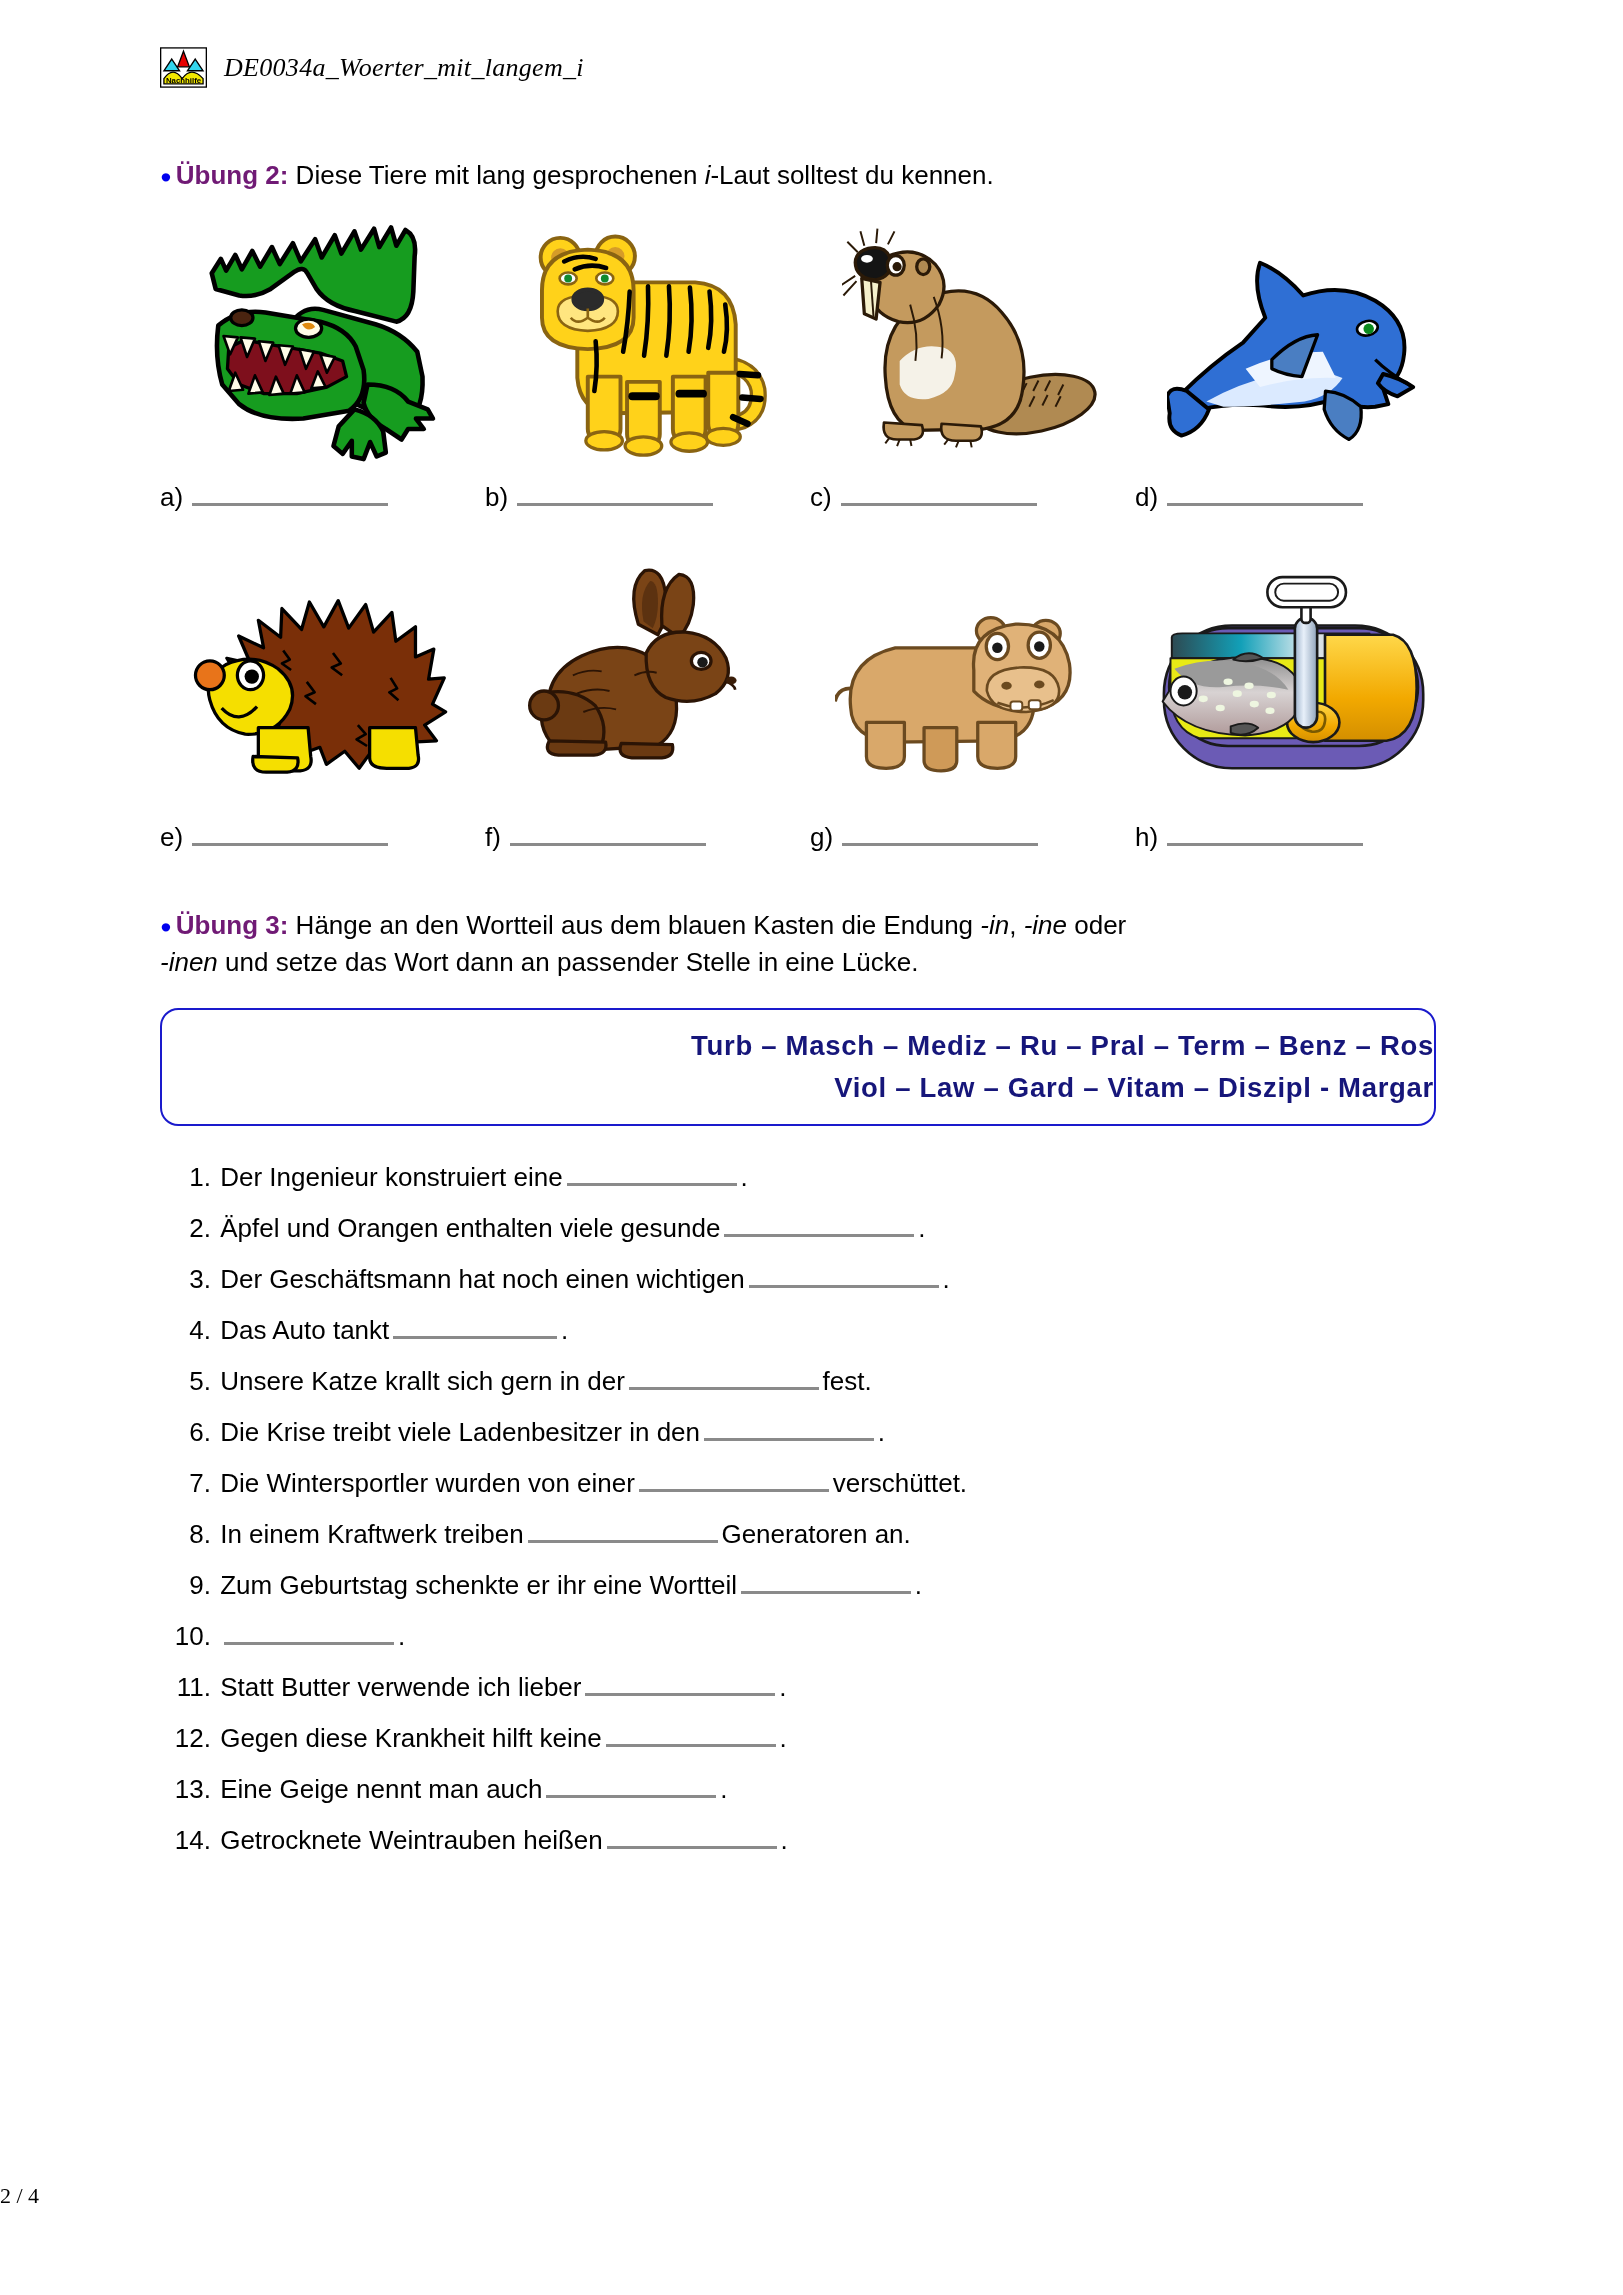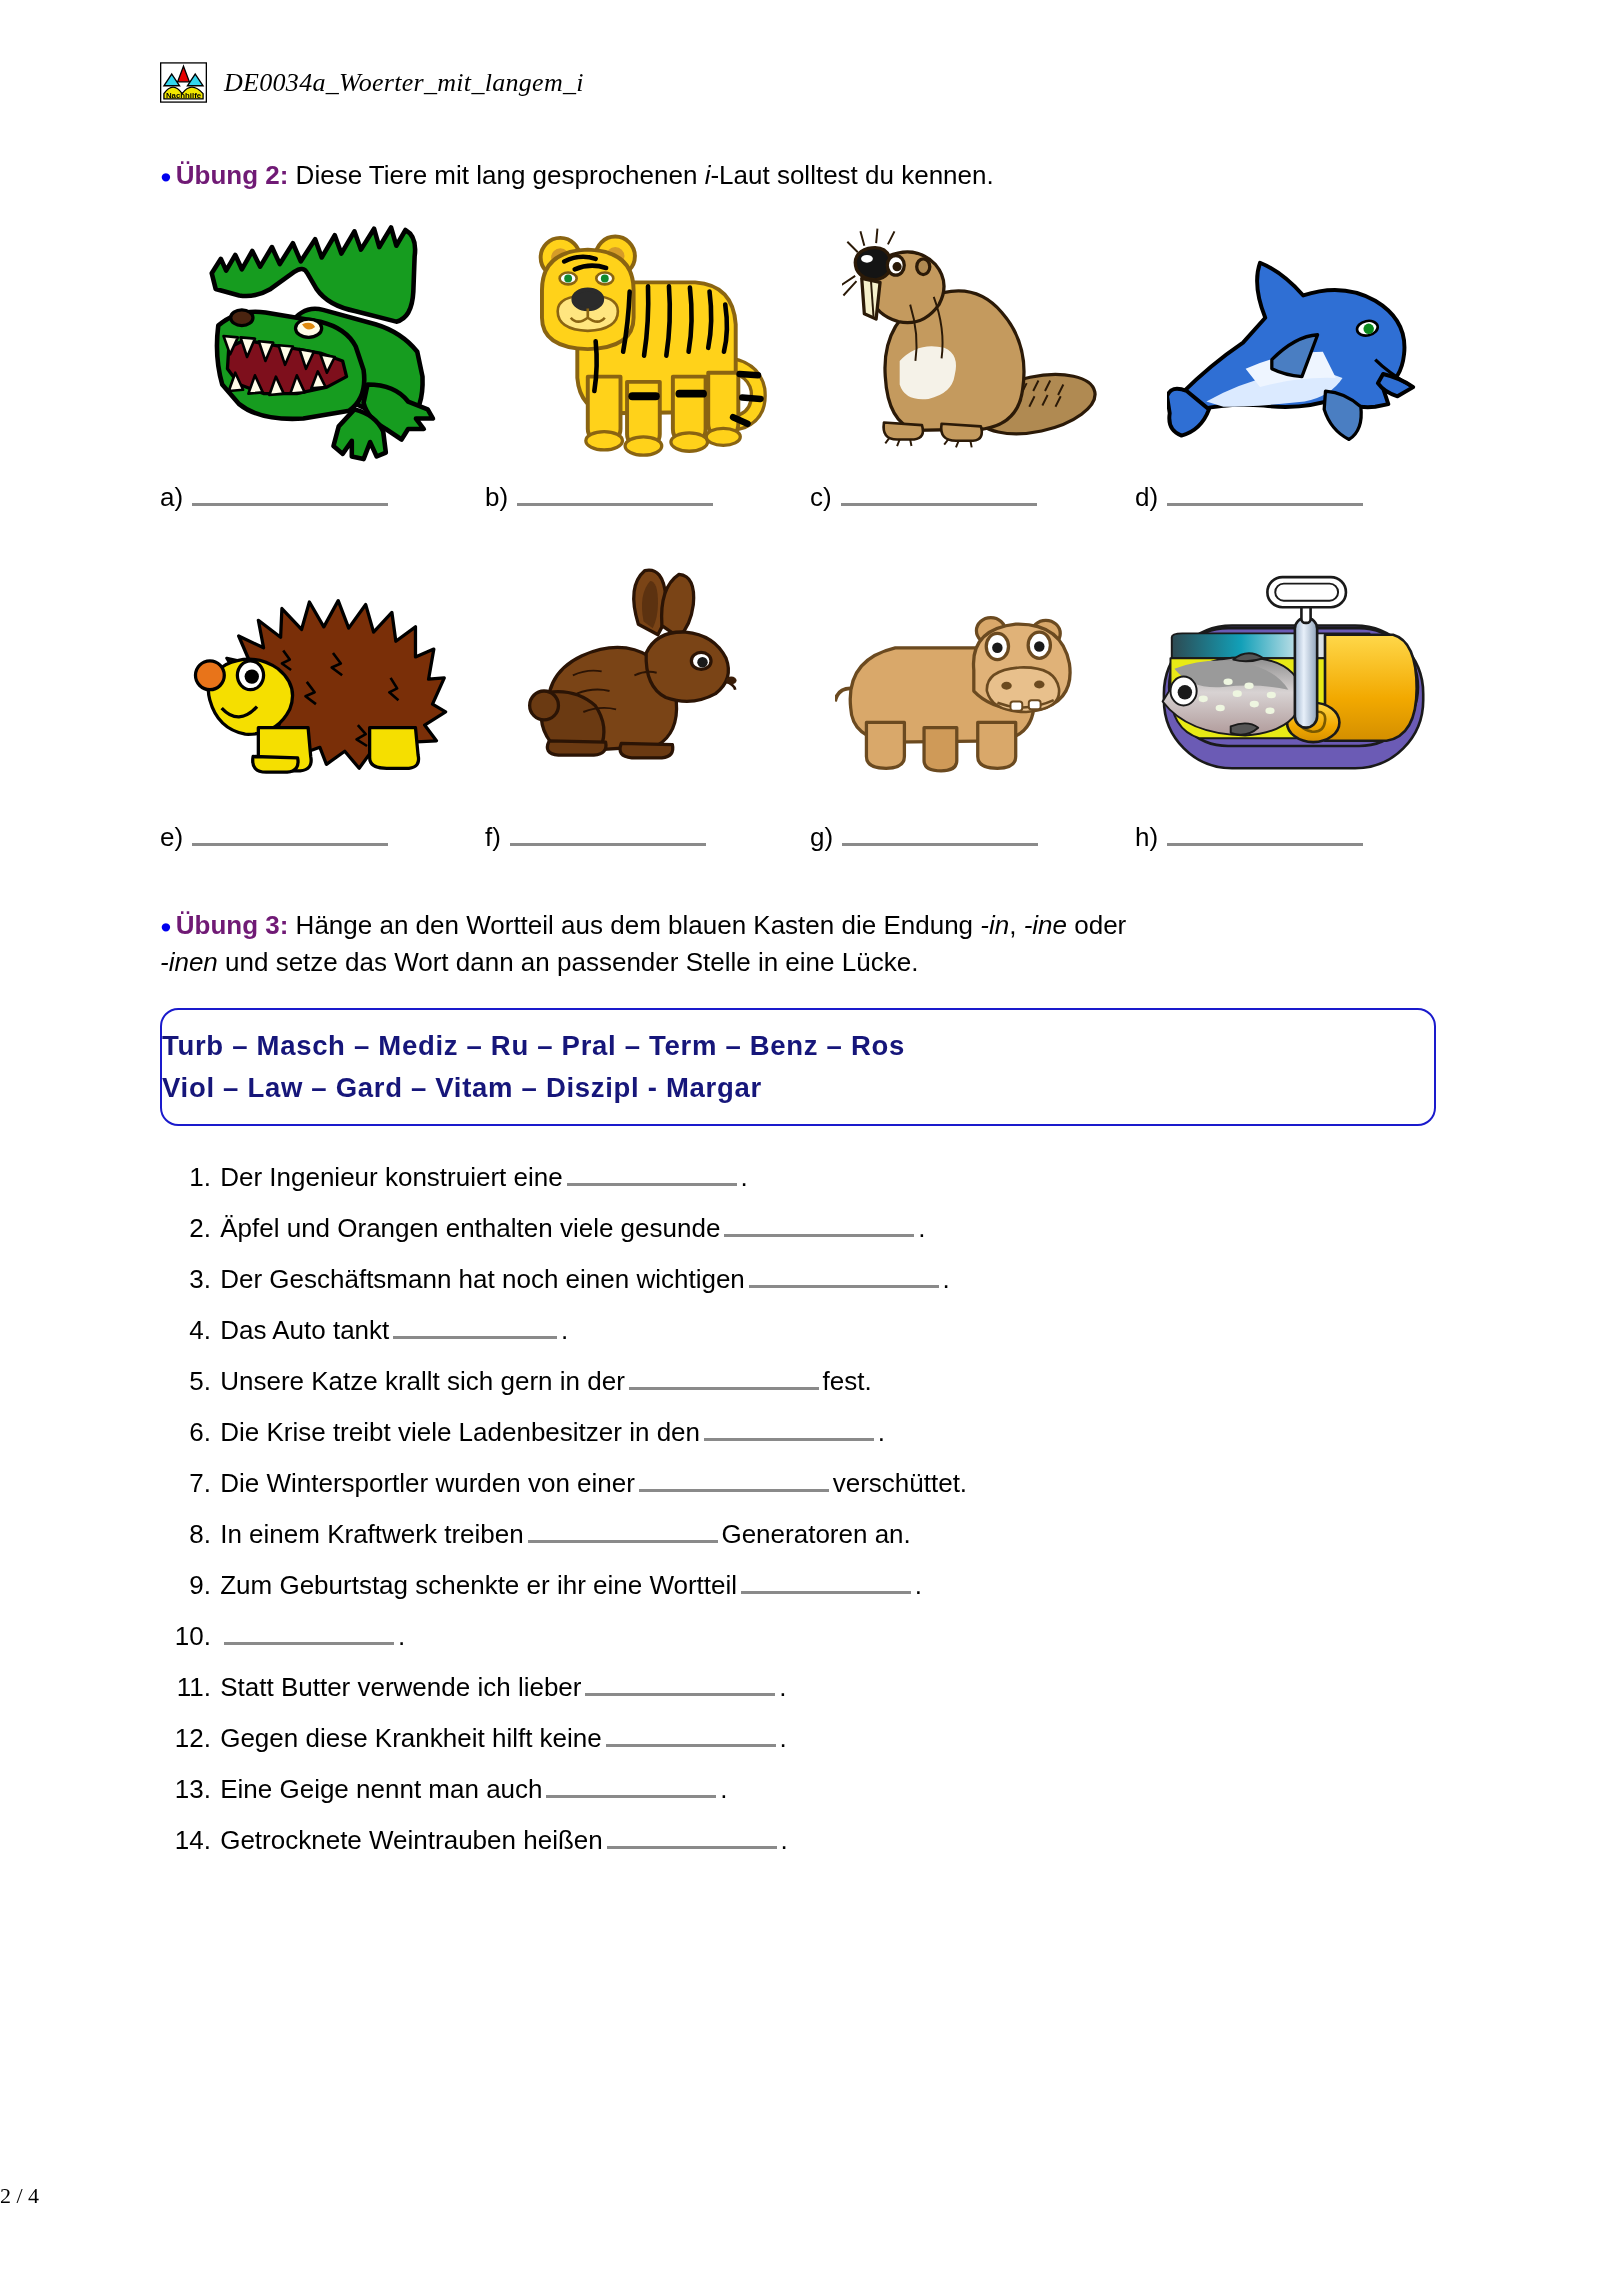--- a/index.html
+++ b/index.html
@@ -7,21 +7,21 @@
     width:1623px; height:2295px;
     font-family:"Liberation Sans", sans-serif;
     color:#000;
     position:relative;
     overflow:hidden;
   }
   .page { position:absolute; inset:0; }
 
   
   .header {
-    position:absolute; left:160px; top:62px;
+    position:absolute; left:160px; top:47px;
     display:flex; align-items:center; gap:17px;
   }
   .logo { width:47px; height:41px; display:block; }
   .doc-title {
     font-family:Liberation Serif, serif;
     font-style:italic;
     font-size:26px;
     letter-spacing:0.3px;
     white-space:nowrap;
   }
@@ -69,21 +69,21 @@
   .b-short { width:196px; }
 
   
   .wordbox {
     position:absolute; left:160px; top:1008px;
     width:1276px; height:118px;
     border:2.6px solid #1a1acc;
     border-radius:18.3px;
     box-sizing:border-box;
     display:flex; flex-direction:column;
-    align-items:flex-start; justify-content:center;
+    align-items:flex-end; justify-content:center;
     gap:9.2px;
   }
   .wordline {
     color:#16167a;
     font-size:27.5px;
     font-weight:bold;
     letter-spacing:0.7px;
     white-space:nowrap;
   }
 

